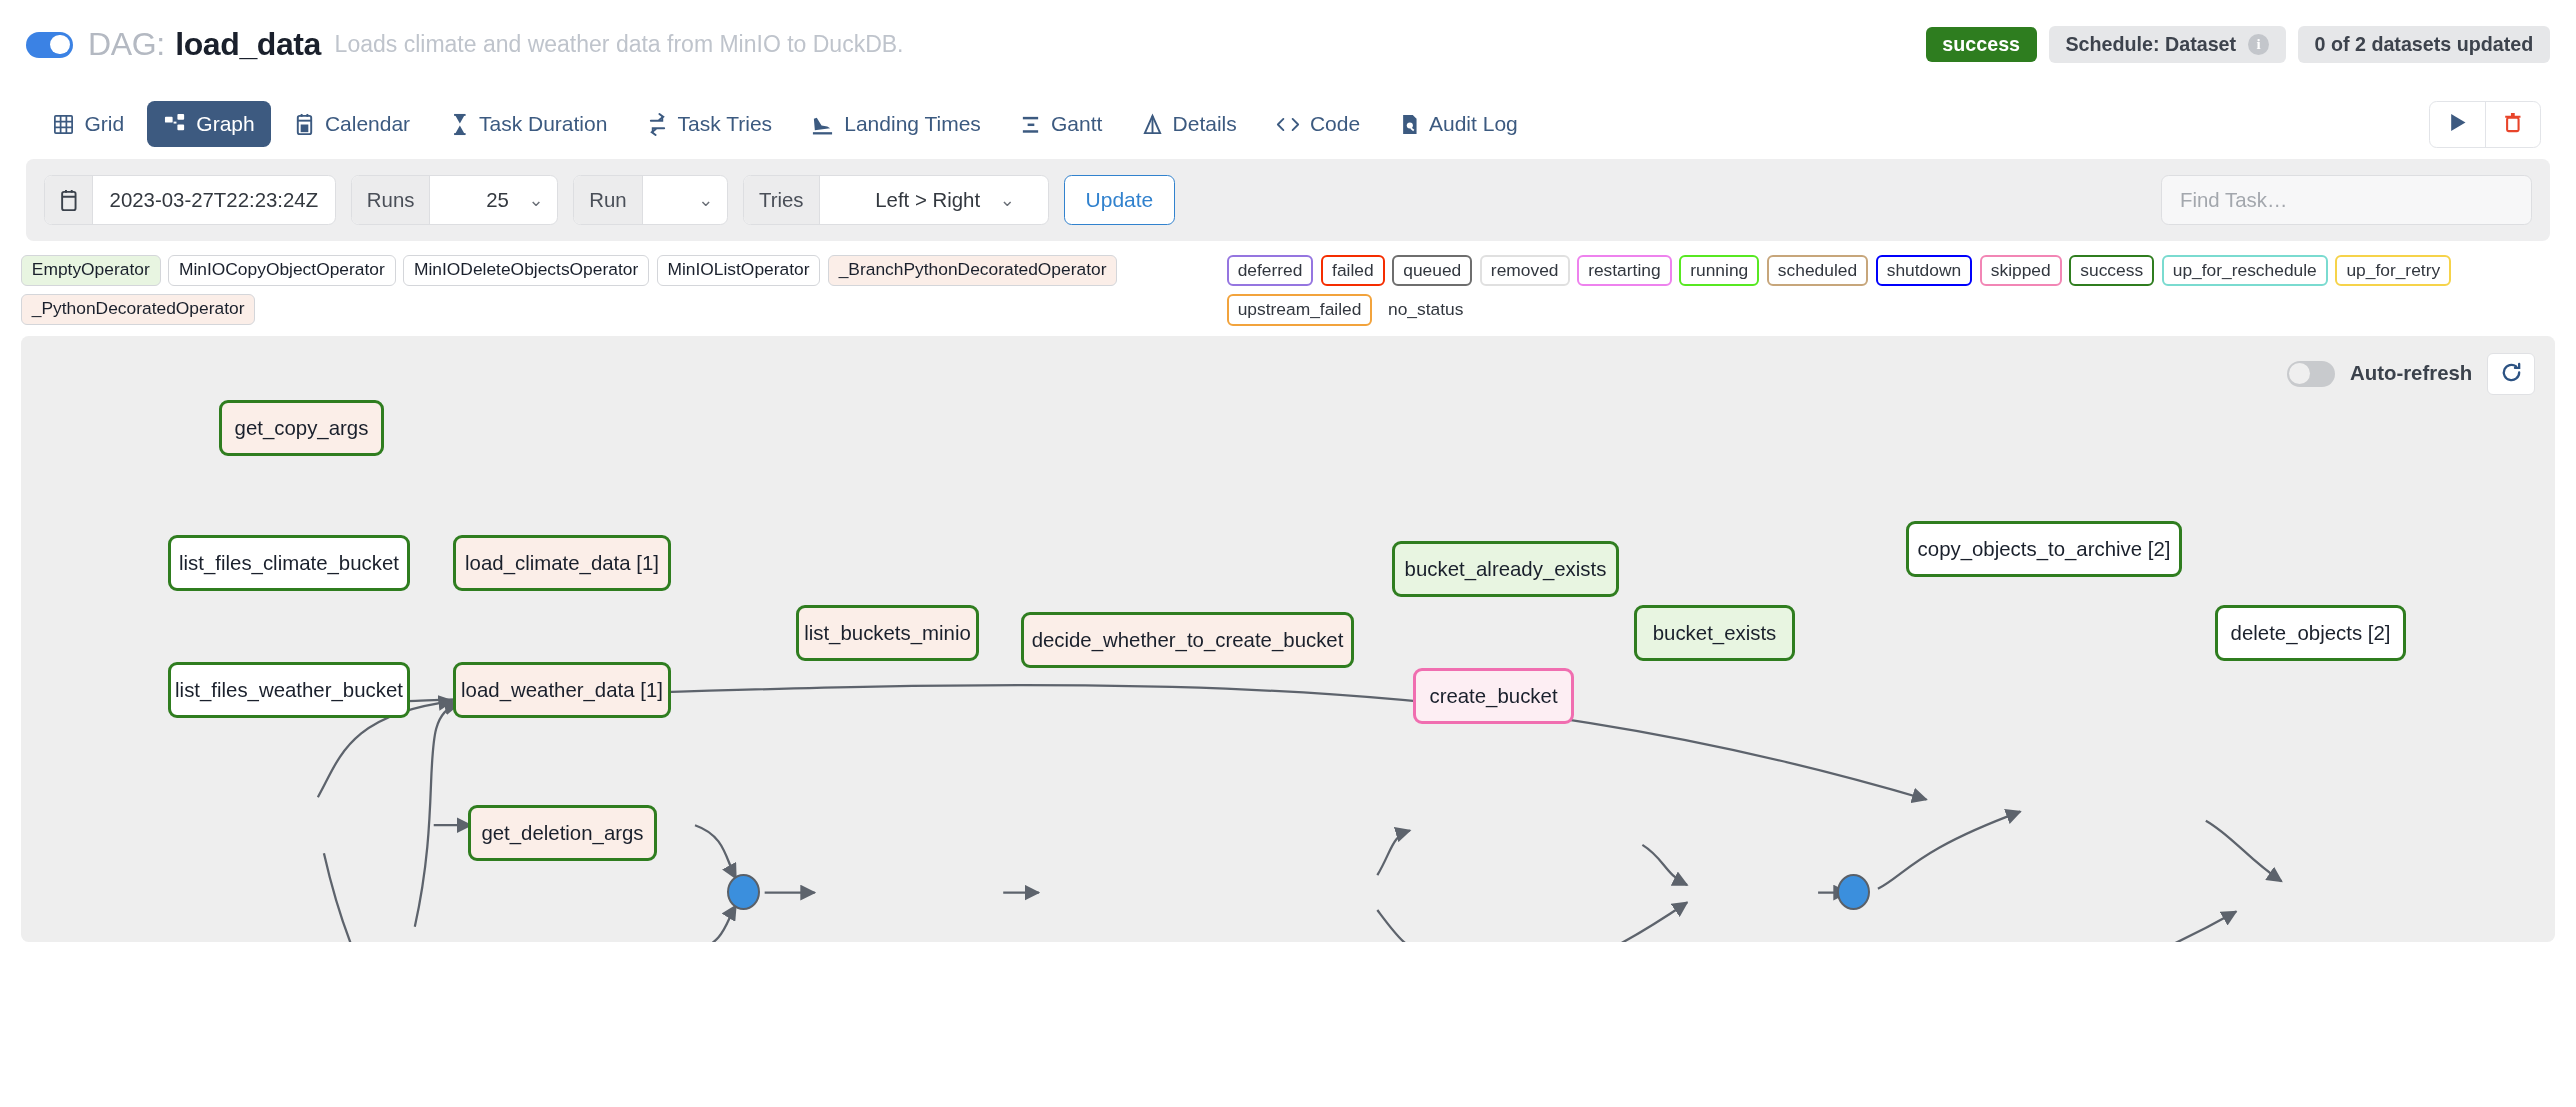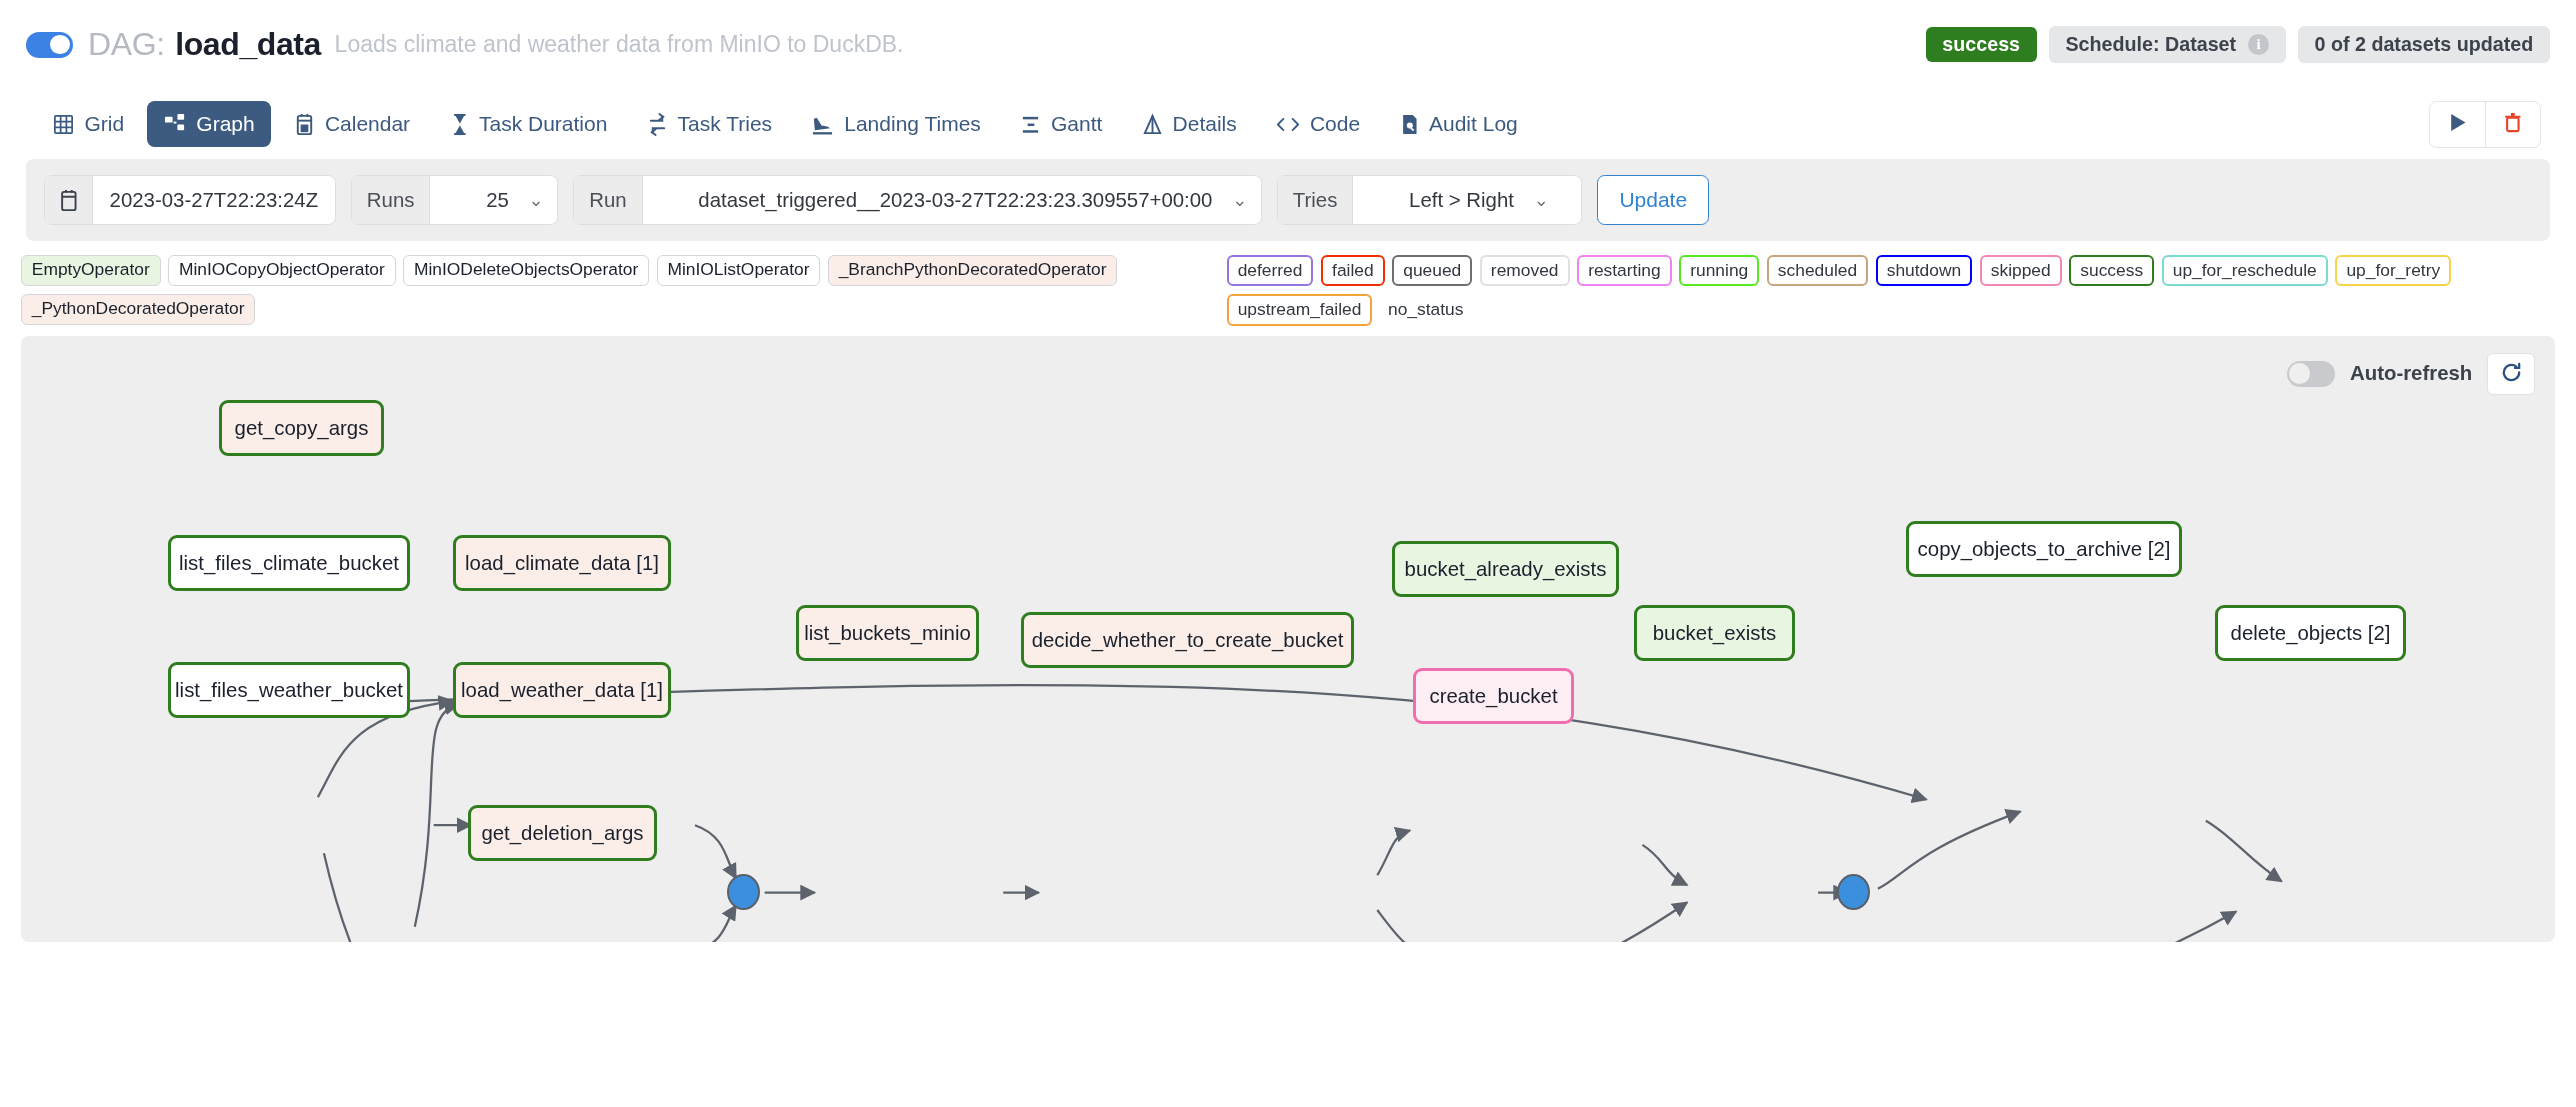--- a/index.html
+++ b/index.html
@@ -484,35 +484,35 @@
     <div class="addon">Runs</div>
     <div class="sel">
       <span>25</span>
       <span class="caret">⌄</span>
     </div>
   </div>
 
   <div class="ctl">
     <div class="addon">Run</div>
     <div class="sel">
-      <span>dataset_triggered__2023-03-27T22:23:23.309557+00:00</span>
       <span class="caret">⌄</span>
     </div>
   </div>
 
   <div class="ctl">
     <div class="addon">Tries</div>
     <div class="sel" style="min-width:189px">
       <span>Left &gt; Right</span>
       <span class="caret">⌄</span>
     </div>
   </div>
 
   <div class="btn-update">Update</div>
 
+  <div class="find-task">Find Task…</div>
 </div>
 
 <div class="legends">
   <div class="legend-col ops" id="ops-legend">
       <div class="op-badge" style="background: rgb(232, 245, 225);">EmptyOperator</div>
       <div class="op-badge" style="background: rgb(255, 255, 255);">MinIOCopyObjectOperator</div>
       <div class="op-badge" style="background: rgb(255, 255, 255);">MinIODeleteObjectsOperator</div>
       <div class="op-badge" style="background: rgb(255, 255, 255);">MinIOListOperator</div>
       <div class="op-badge" style="background: rgb(251, 238, 232);">_BranchPythonDecoratedOperator</div>
       <div class="op-badge" style="background: rgb(251, 238, 232);">_PythonDecoratedOperator</div>

